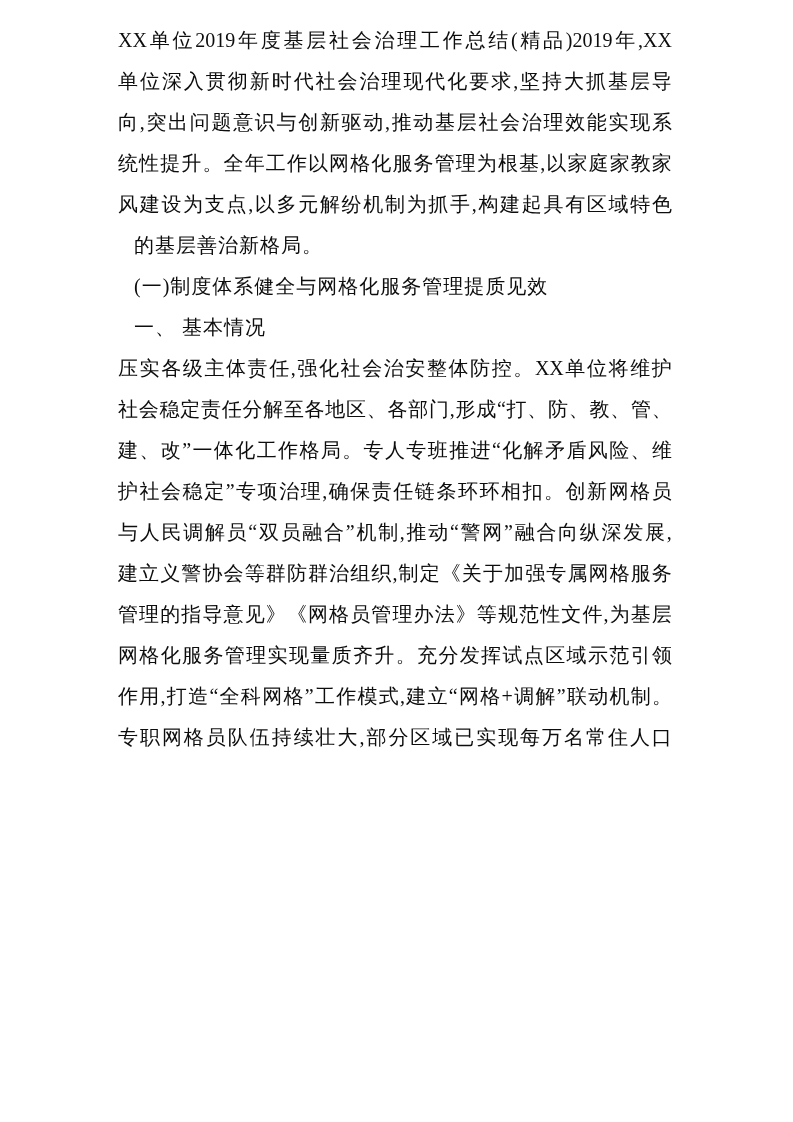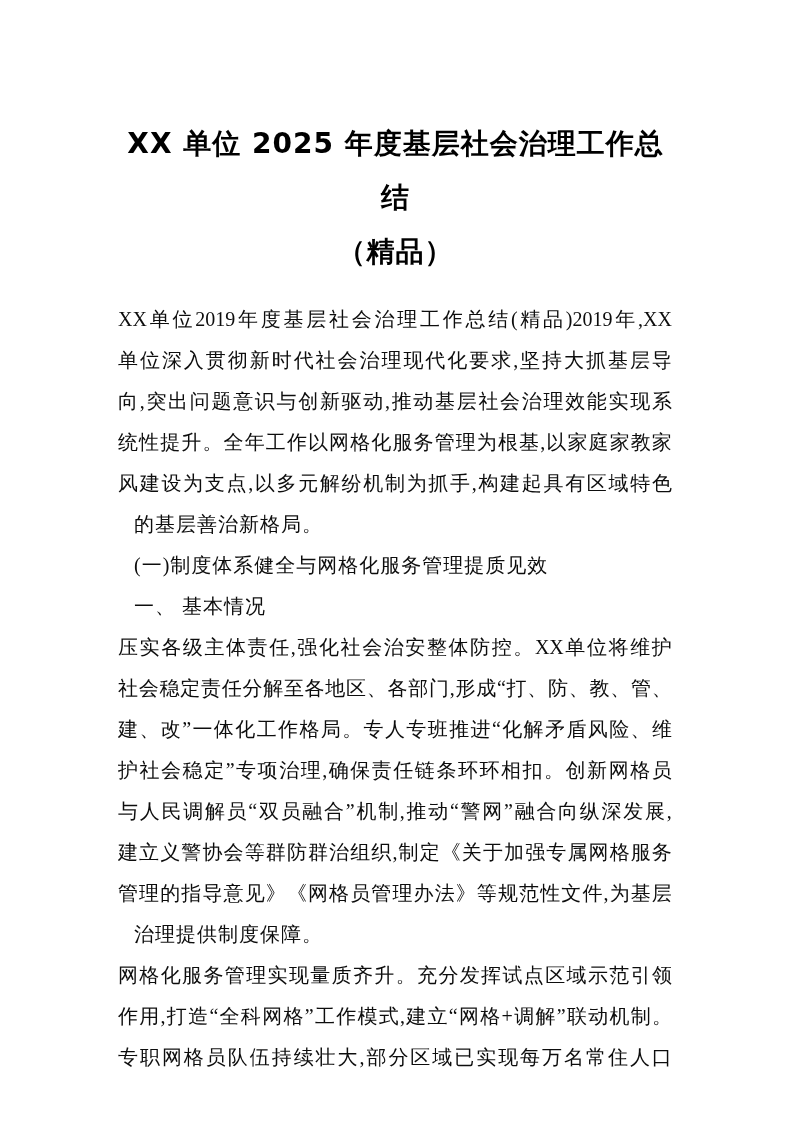--- a/index.html
+++ b/index.html
@@ -48,24 +48,20 @@
   .doc-body .line.plain {
     letter-spacing: 1px;
     margin-left: 16px;
   }
 </style>
 </head>
 <body>
 
 <div class="page">
 
-  <div class="doc-title">
-    <div class="t-line">XX 单位 2025 年度基层社会治理工作总结</div>
-    <div class="t-line">（精品）</div>
-  </div>
 
   <div class="doc-body">
     <div class="line j">
         <span>XX</span>
         <span>单</span>
         <span>位</span>
         <span>2019</span>
         <span>年</span>
         <span>度</span>
         <span>基</span>
@@ -401,21 +397,20 @@
         <span>规</span>
         <span>范</span>
         <span>性</span>
         <span>文</span>
         <span>件</span>
         <span>,</span>
         <span>为</span>
         <span>基</span>
         <span>层</span>
       </div>
-    <div class="line plain">治理提供制度保障。</div>
     <div class="line j">
         <span>网</span>
         <span>格</span>
         <span>化</span>
         <span>服</span>
         <span>务</span>
         <span>管</span>
         <span>理</span>
         <span>实</span>
         <span>现</span>

